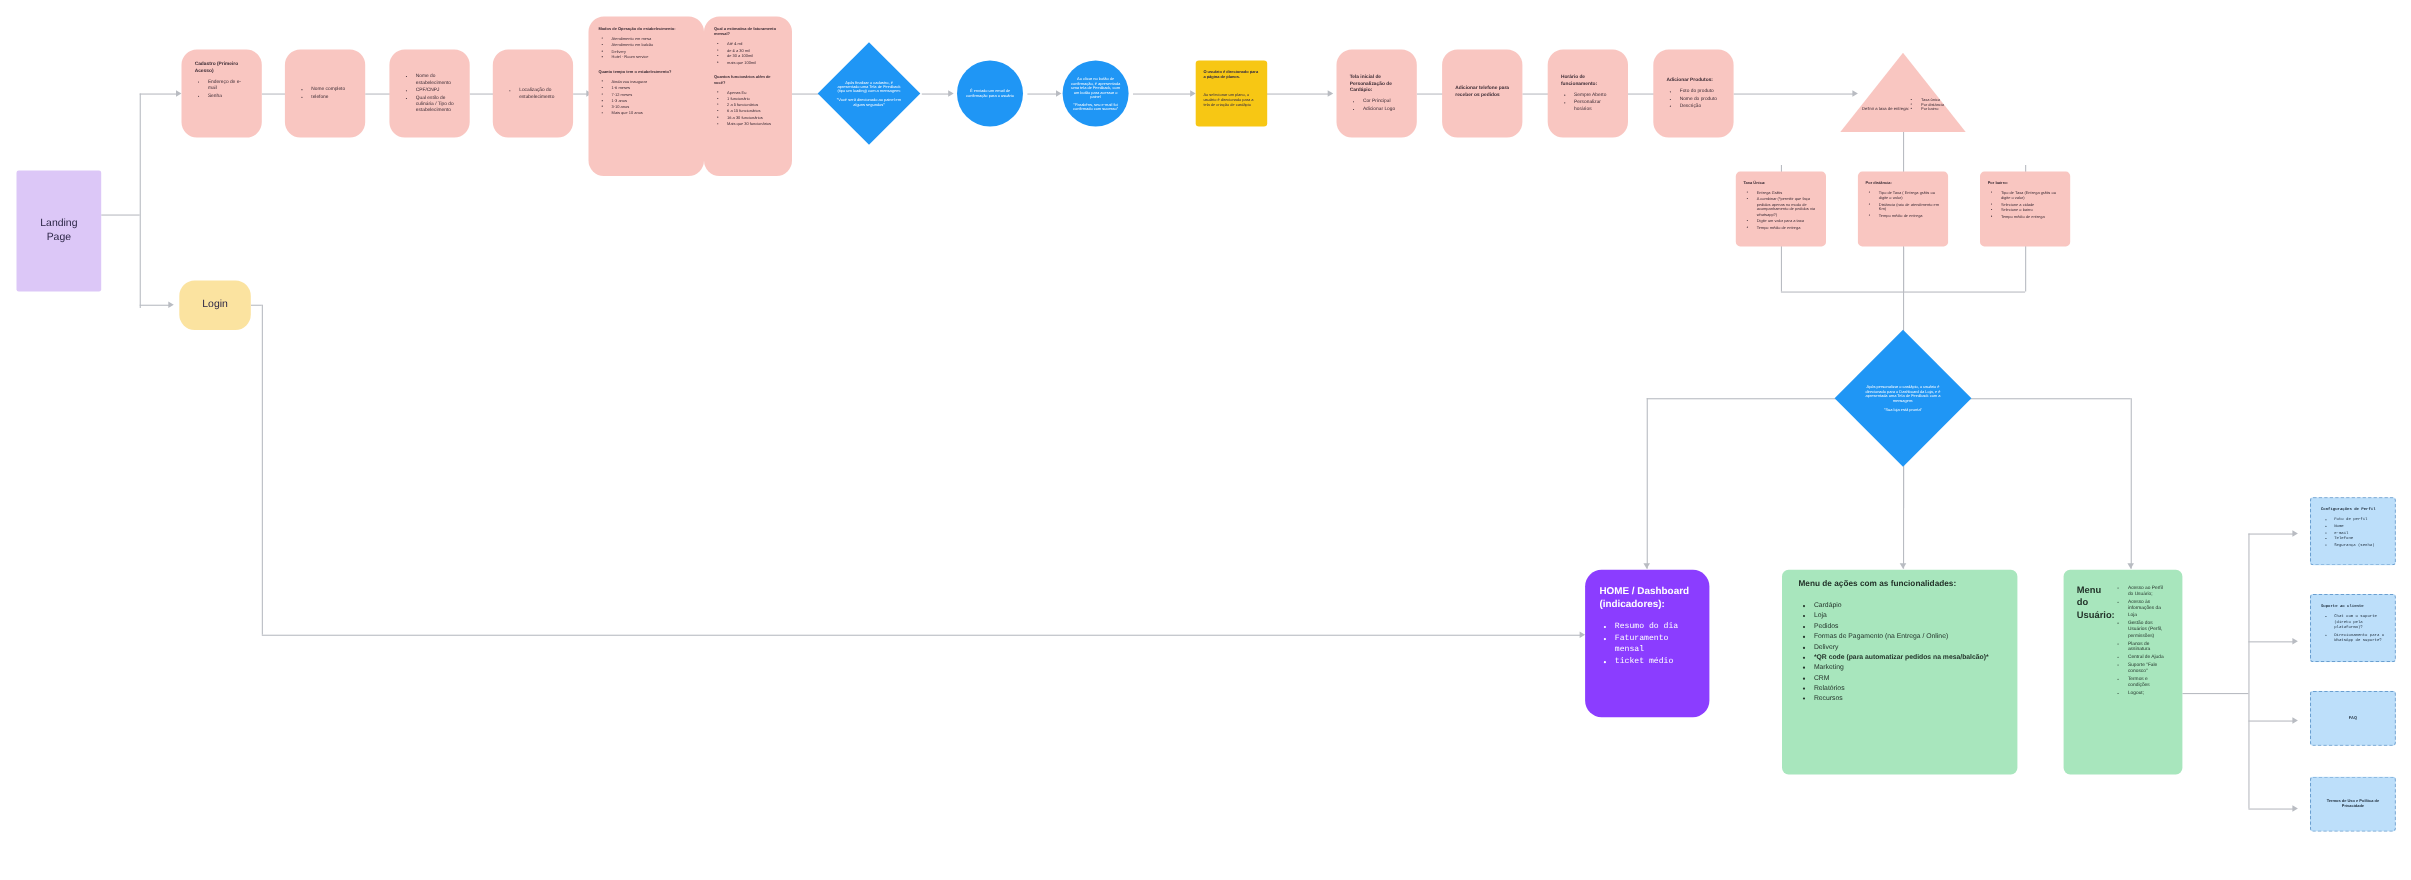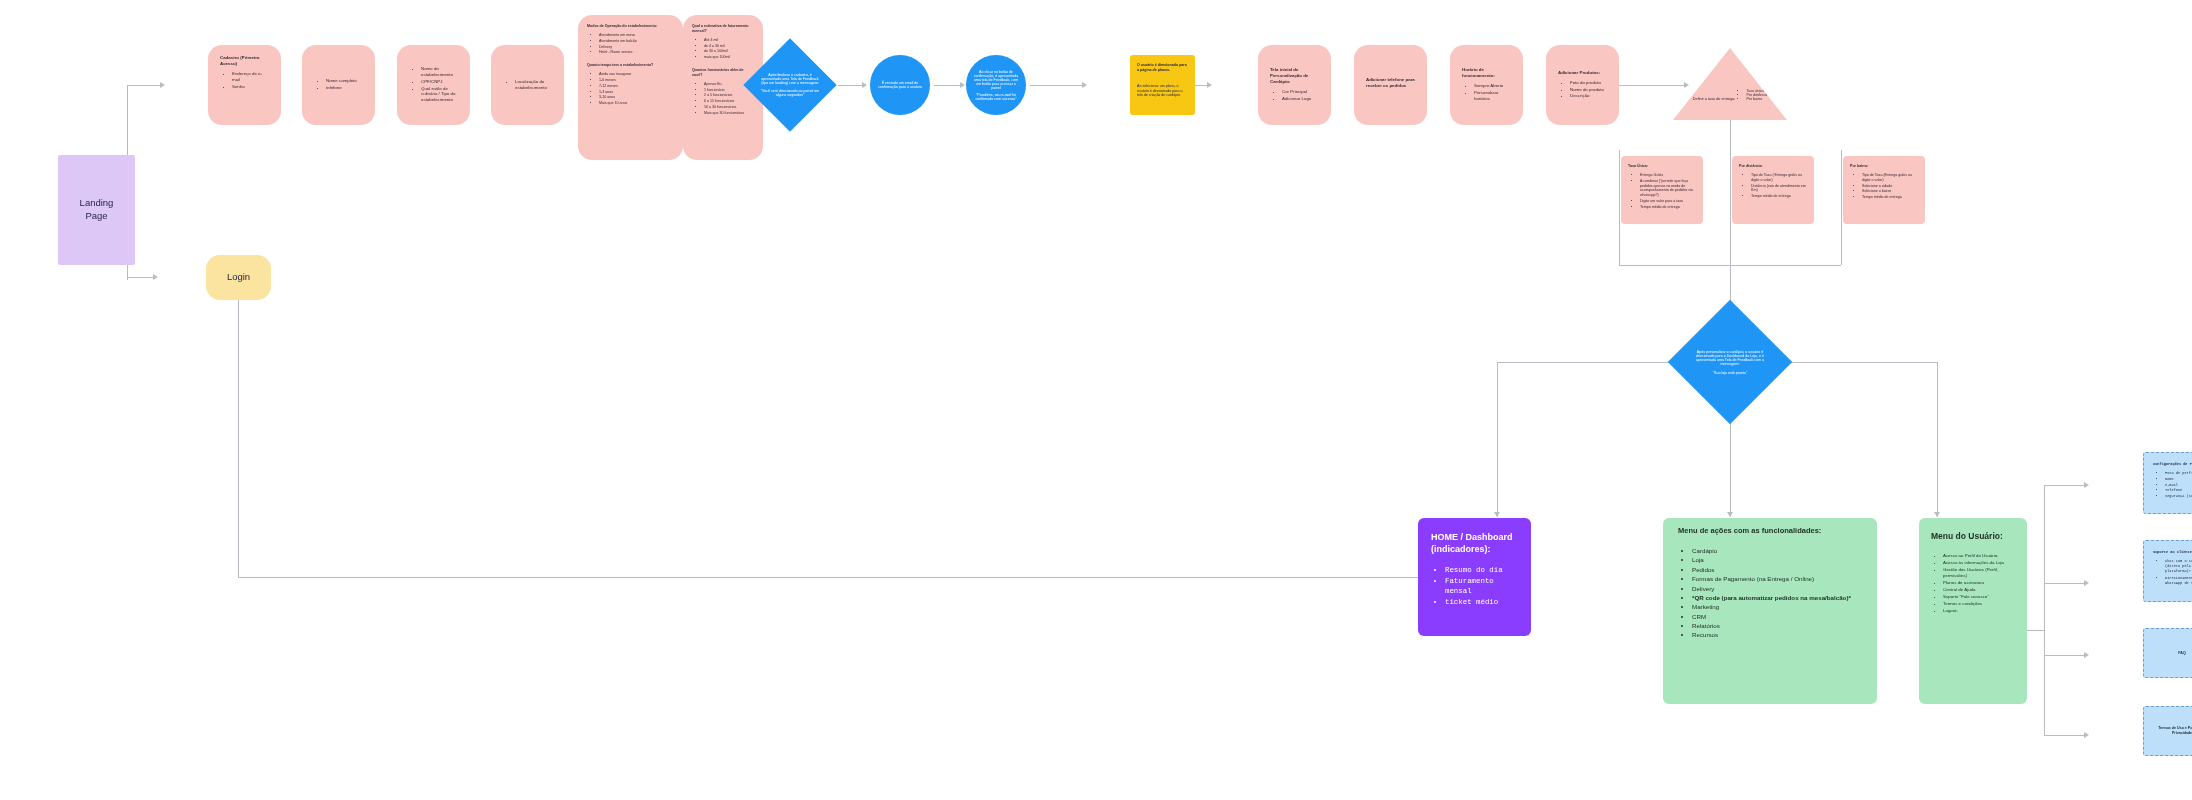--- a/index.html
+++ b/index.html
@@ -7,21 +7,20 @@
   #canvas{position:relative;width:2192px;height:800px;overflow:hidden;background:#fff;}
 
   .node{position:absolute;box-sizing:border-box;}
 
   
   .card{
     border-radius:14px;
     padding:10px 12px;
     line-height:1.35;
     overflow:hidden;
-    margin-left:43px;
   }
   .card.pink{background:#f9c6c1;color:#3a2a33;}
   .card.purple{background:#8b3dff;color:#ffffff;border-radius:6px;}
   .card.green{background:#a8e6bd;color:#23332a;border-radius:6px;}
   .card.lavender{background:#dcc7f7;color:#2b2545;border-radius:2px;
                  display:flex;align-items:center;justify-content:center;text-align:center;}
   .card.login{background:#fbe3a0;color:#2b2545;border-radius:16px;
               display:flex;align-items:center;justify-content:center;text-align:center;}
   .card.yellow{background:#f7c714;color:#2b2545;border-radius:3px;}
   .card.bluebox{background:#bddffa;border:1px dashed #6a9fd0;border-radius:3px;color:#21303f;}
@@ -307,21 +306,21 @@
     </ul>
   </div>
 
   <div class="node diamond" style="left:1686px;top:318px;width:88px;height:88px;">
     <div class="inner t5">
       <span style="display:block;">Após personalizar o cardápio, o usuário é direcionado para o Dashboard da Loja, e é apresentada uma Tela de Feedback com a mensagem:</span>
       <span style="display:block;margin-top:5px;">"Sua loja está pronta"</span>
     </div>
   </div>
 
-  <div class="node card purple t9" style="left:1375px;top:518px;width:113px;height:118px;padding:13px 13px;">
+  <div class="node card purple t9" style="left:1441px;top:518px;width:113px;height:134px;padding:13px 13px;border-radius:15px;">
     <span class="ttl" style="font-size:9px;line-height:1.35;">HOME / Dashboard (indicadores):</span>
     <div class="gap"></div>
     <ul style="padding-left:14px;font-family:Liberation Mono, monospace;">
       <li>Resumo do dia</li>
       <li>Faturamento mensal</li>
       <li>ticket médio</li>
     </ul>
   </div>
 
   <div class="node card green t8" style="left:1620px;top:518px;width:214px;height:186px;padding:8px 15px;">
@@ -334,21 +333,21 @@
       <li>Formas de Pagamento (na Entrega / Online)</li>
       <li>Delivery</li>
       <li style="font-weight:bold;">*QR code (para automatizar pedidos na mesa/balcão)*</li>
       <li>Marketing</li>
       <li>CRM</li>
       <li>Relatórios</li>
       <li>Recursos</li>
     </ul>
   </div>
 
-  <div class="node card green t6" style="left:1876px;top:518px;width:108px;height:186px;padding:13px 12px;display:flex;flex-direction:column;">
+  <div class="node card green t6" style="left:1876px;top:518px;width:108px;height:186px;padding:13px 12px;display:flex;">
     <span class="ttl" style="font-size:8.5px;">Menu do Usuário:</span>
     <div class="gap"></div>
     <ul style="padding-left:12px;">
       <li>Acesso ao Perfil do Usuário;</li>
       <li>Acesso às informações da Loja</li>
       <li>Gestão dos Usuários (Perfil, permissões)</li>
       <li>Planos de assinatura</li>
       <li>Central de Ajuda</li>
       <li>Suporte "Fale conosco"</li>
       <li>Termos e condições</li>

